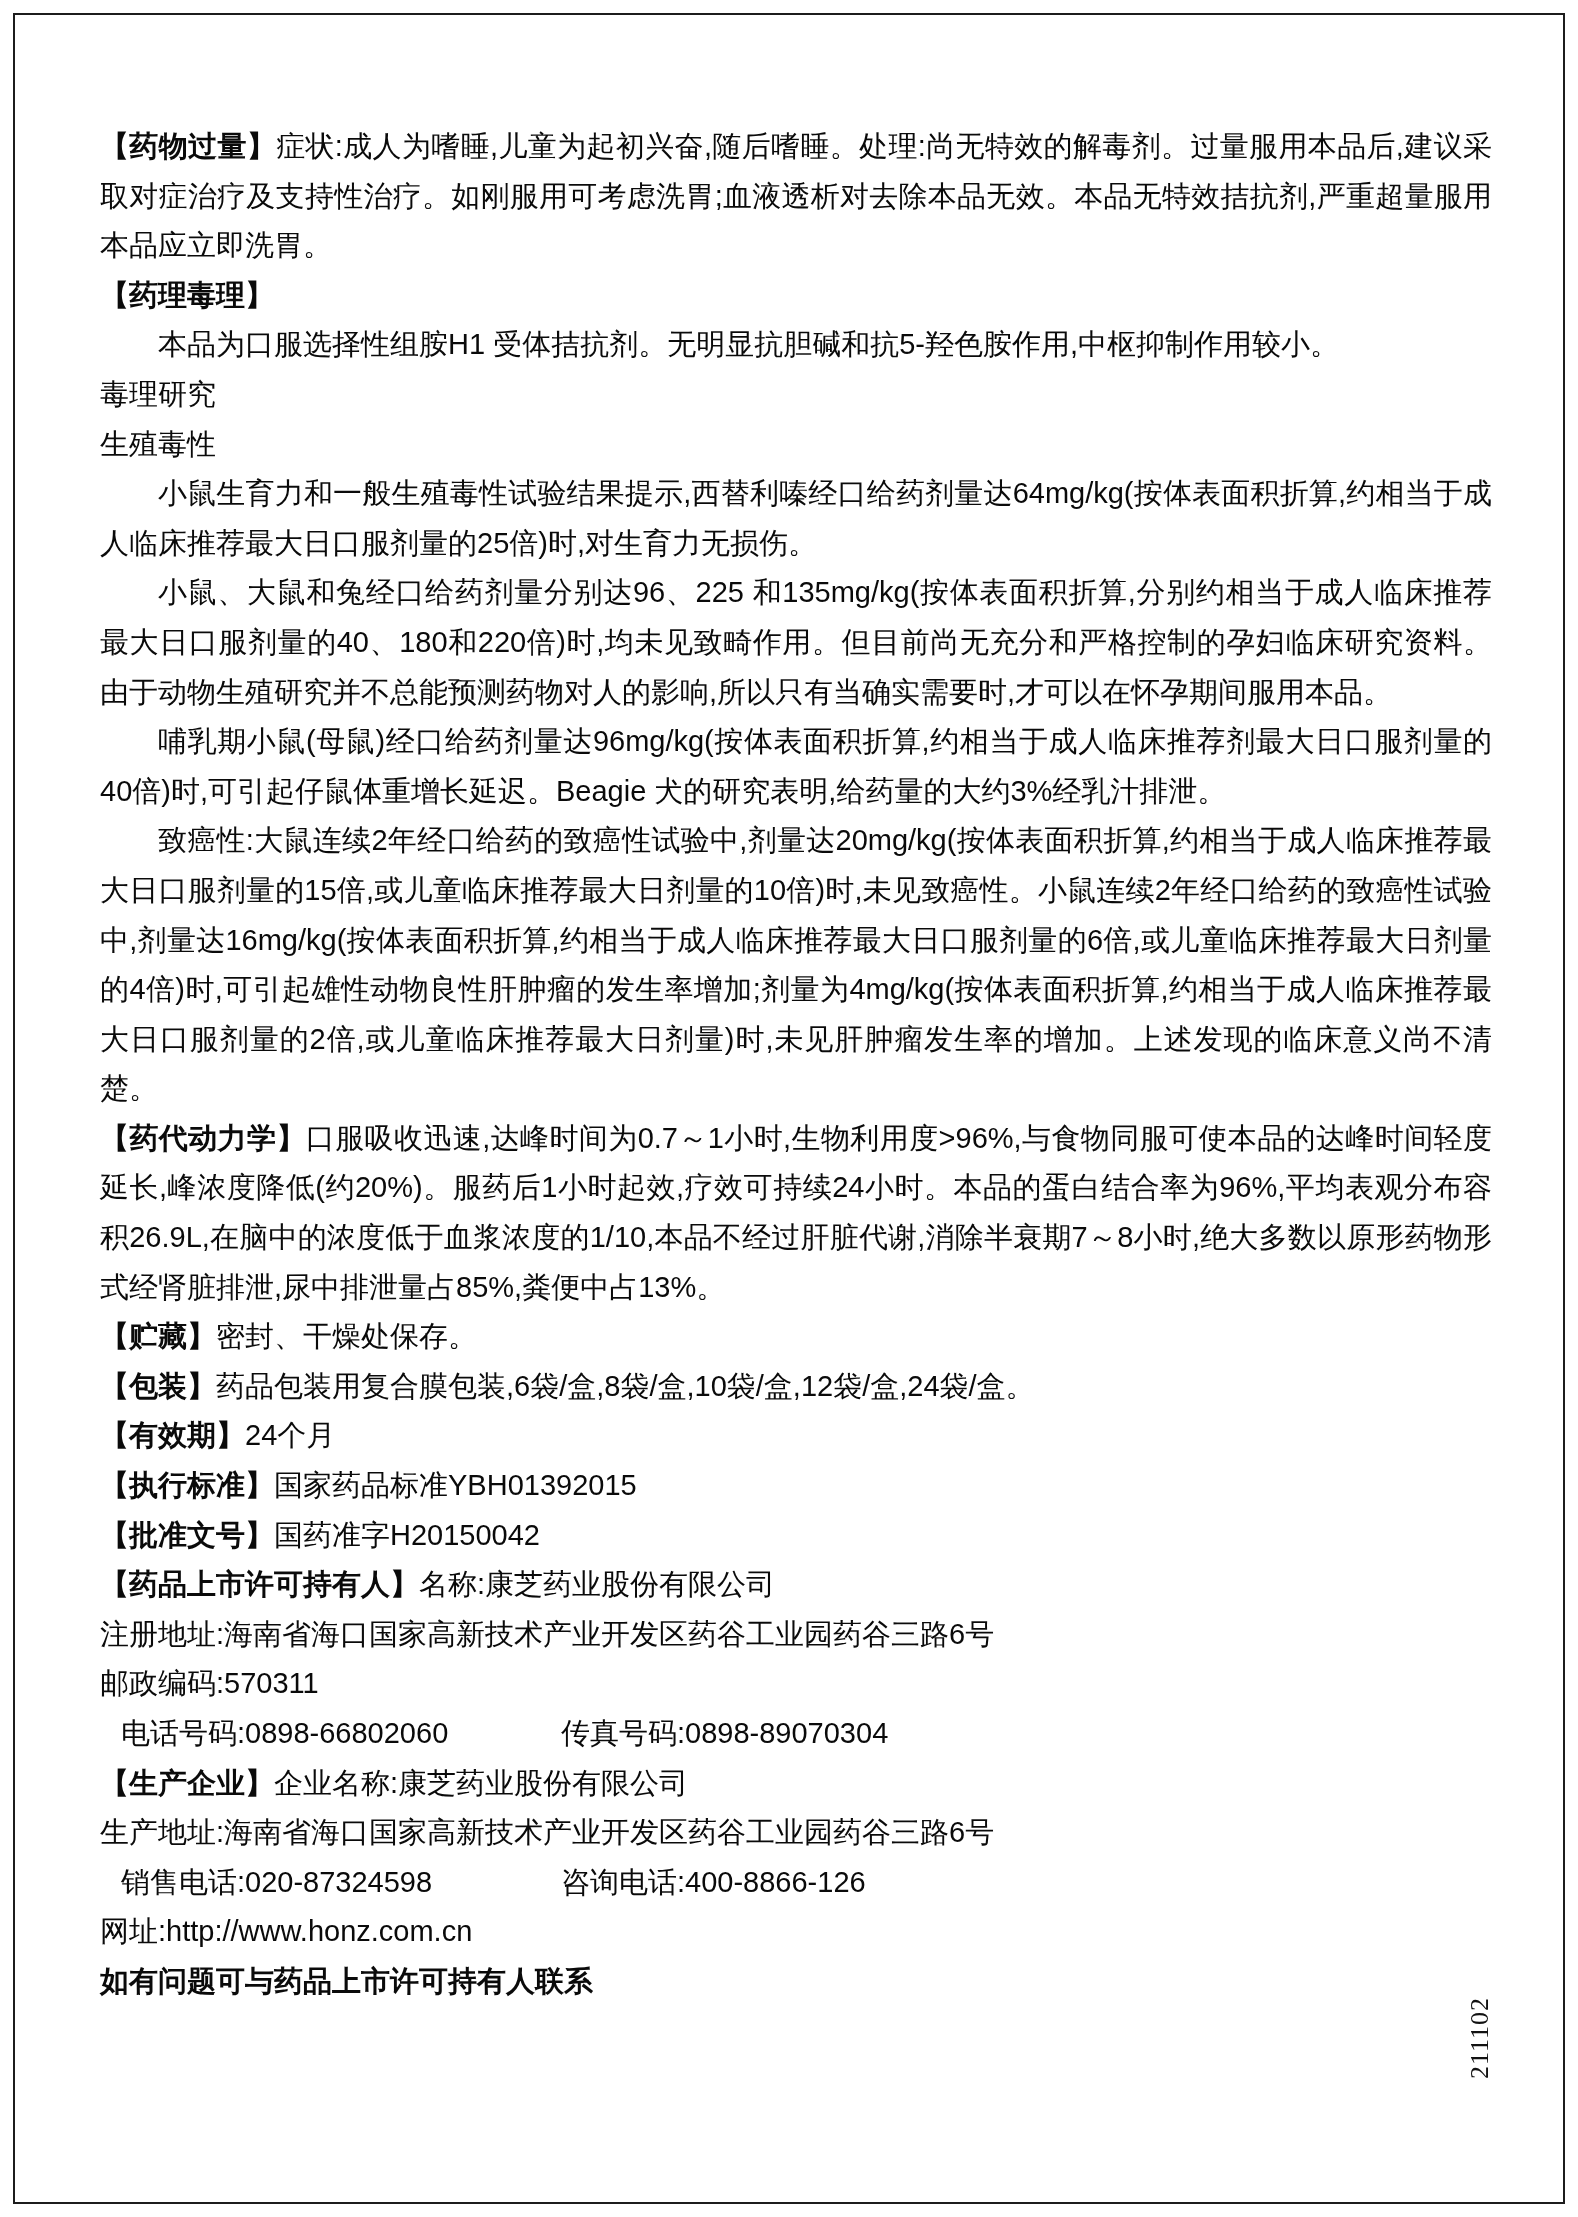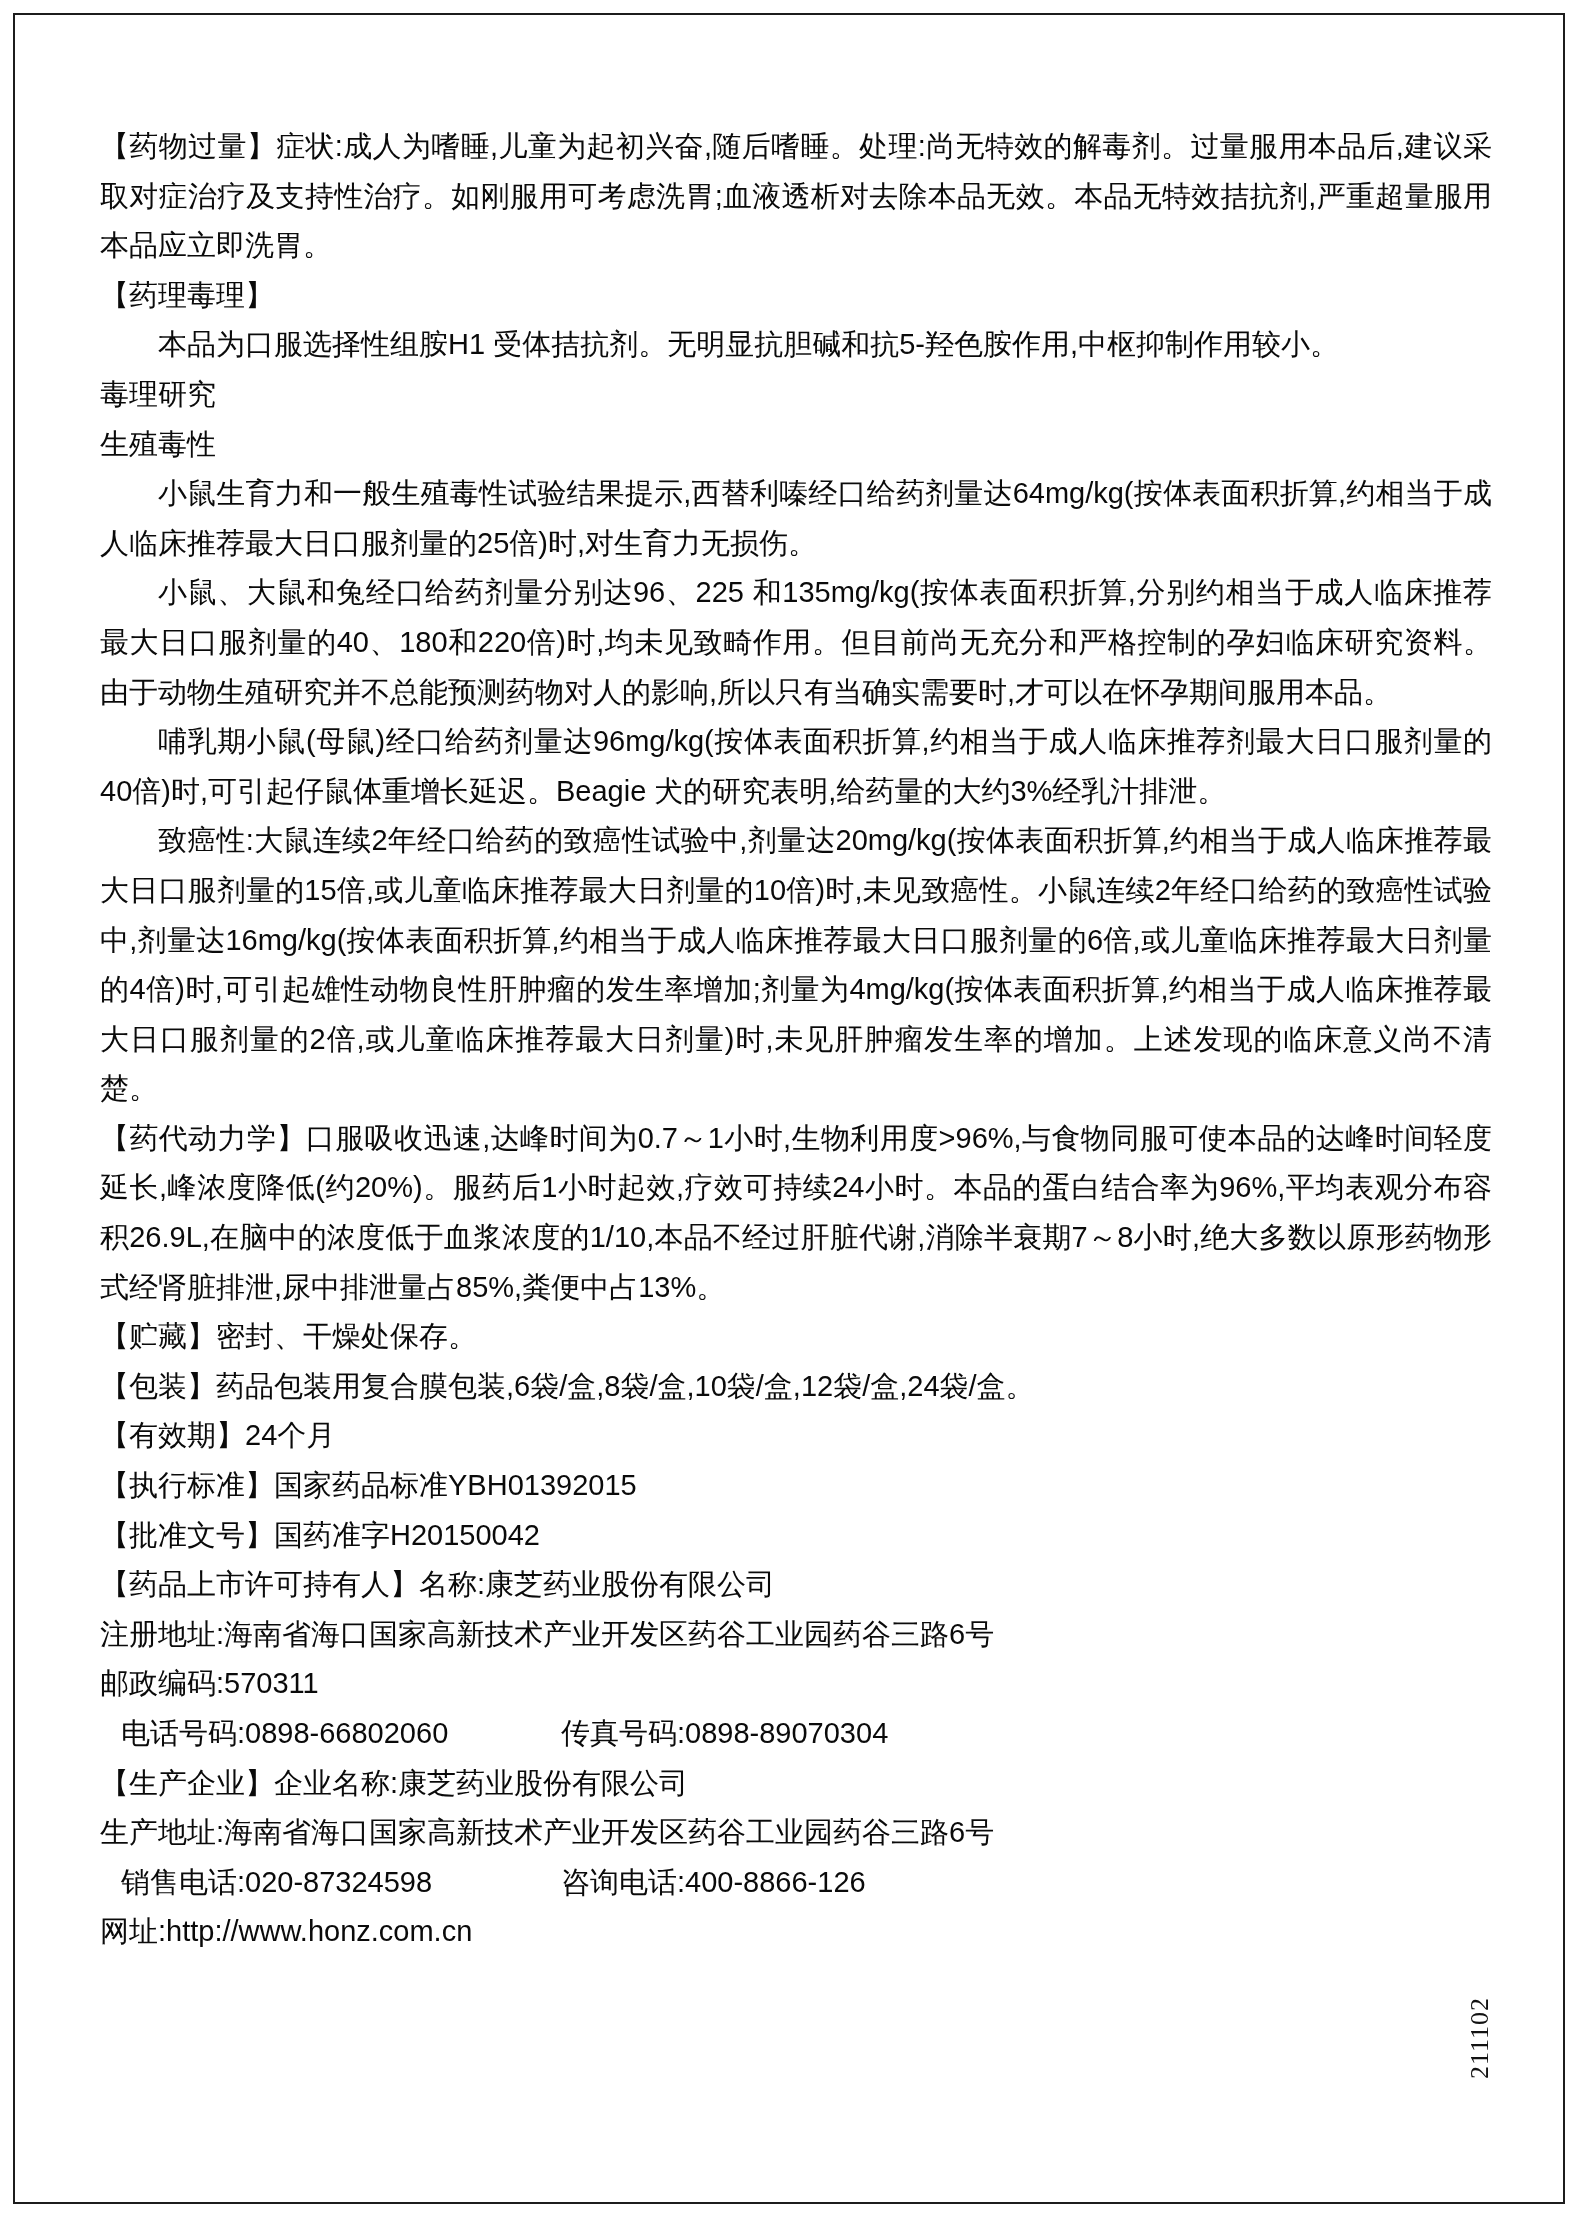--- a/index.html
+++ b/index.html
@@ -21,21 +21,21 @@
     position:absolute;
     left:100px;top:122px;
     width:1392px;
     font-size:29px;
     line-height:49.6px;
     text-align:justify;
     text-justify:inter-ideograph;
   }
   .content p{margin:0;padding:0;}
   .indent{text-indent:2em;}
-  b,.b{font-weight:normal;}
+  b,.b{font-weight:bold;}
   .col1{display:inline-block;width:440px;text-align:left;margin-left:21px;}
   .bold-line{font-weight:bold;}
   .print-code{
     position:absolute;
     left:1428px;top:2022px;
     width:105px;height:32px;
     text-align:center;
     transform:rotate(-90deg);
     font-family:"Liberation Serif",serif;
     font-size:26px;
@@ -85,17 +85,18 @@
     <p><span class="col1">电话号码:0898-66802060</span><span>传真号码:0898-89070304</span></p>
 
     <p><b>【生产企业】</b><span>企业名称:康芝药业股份有限公司</span></p>
 
     <p>生产地址:海南省海口国家高新技术产业开发区药谷工业园药谷三路6号</p>
 
     <p><span class="col1">销售电话:020-87324598</span><span>咨询电话:400-8866-126</span></p>
 
     <p>网址:http://www.honz.com.cn</p>
 
+    <p class="bold-line">如有问题可与药品上市许可持有人联系</p>
 
   </div>
 
   <div class="print-code">211102</div>
 </div>
 
 </body></html>

